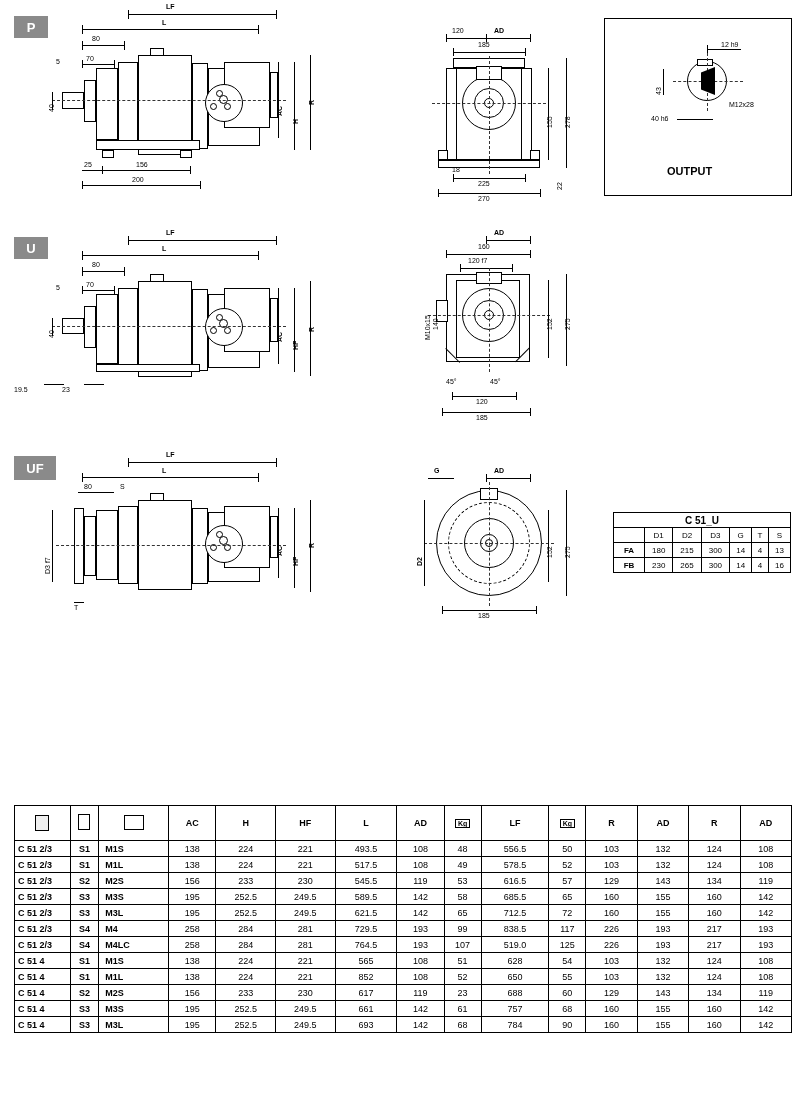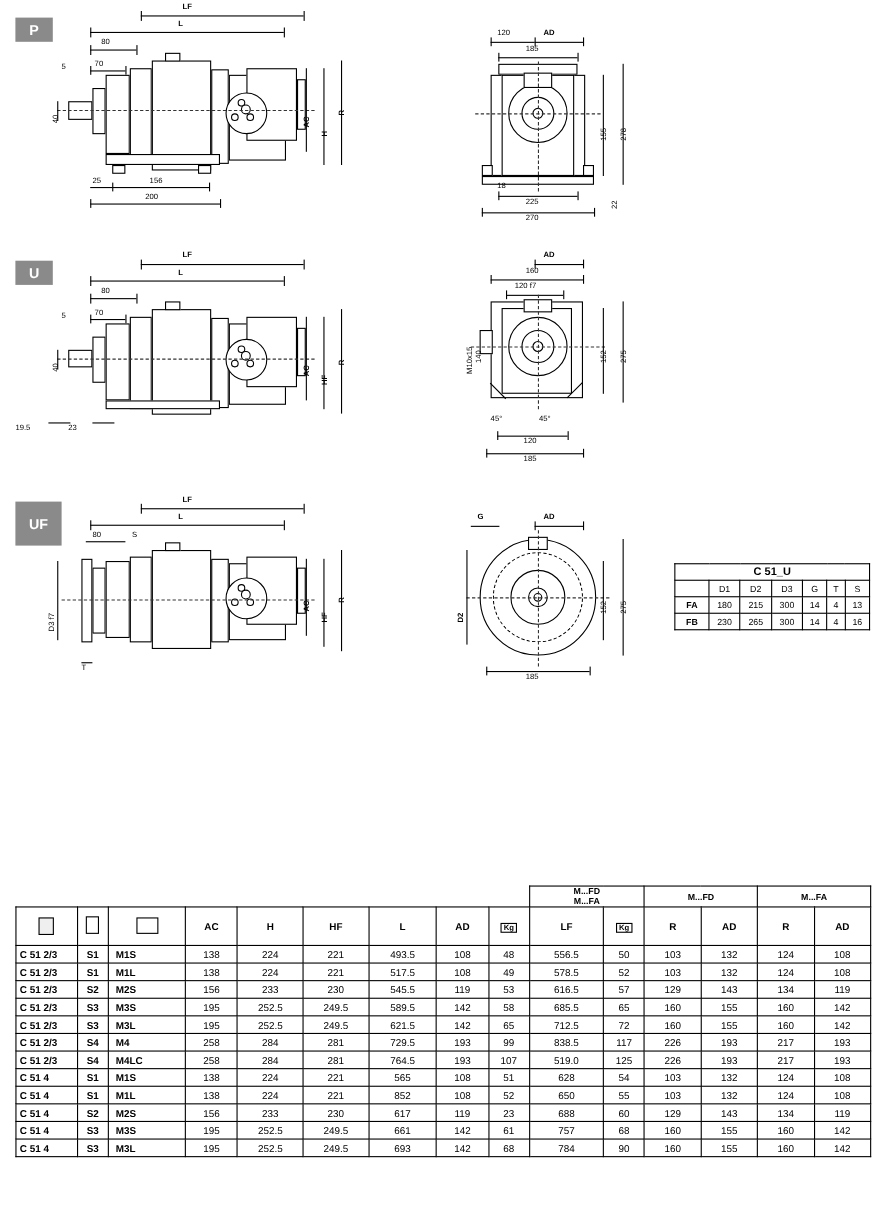--- a/index.html
+++ b/index.html
@@ -164,20 +164,37 @@
     <div class="ln vl" style="left:453px;top:174px;height:8px;"></div>
     <div class="ln vl" style="left:525px;top:174px;height:8px;"></div>
     <div class="txt" style="left:478px;top:180px;">225</div>
     <div class="ln hl" style="left:438px;top:193px;width:102px;"></div>
     <div class="ln vl" style="left:438px;top:189px;height:8px;"></div>
     <div class="ln vl" style="left:540px;top:189px;height:8px;"></div>
     <div class="txt" style="left:478px;top:195px;">270</div>
     <div class="vtxt" style="left:556px;top:190px;">22</div>
   </div>
 
+  <div class="frame" style="left:604px;top:18px;width:188px;height:178px;">
+    <div class="circo" style="left:82px;top:42px;width:40px;height:40px;"></div>
+    <div class="boxf" style="left:92px;top:40px;width:16px;height:7px;"></div>
+    <div class="dash-v" style="left:102px;top:34px;height:58px;"></div>
+    <div class="dash-h" style="left:68px;top:62px;width:70px;"></div>
+    <div style="position:absolute;left:96px;top:48px;width:14px;height:28px;background:#000;
+                clip-path:polygon(0 20%,100% 0,100% 100%,0 80%);"></div>
+    <div class="ln hl" style="left:102px;top:30px;width:34px;"></div>
+    <div class="ln vl" style="left:102px;top:26px;height:8px;"></div>
+    <div class="txt" style="left:116px;top:22px;">12 h9</div>
+    <div class="ln vl" style="left:58px;top:50px;height:26px;"></div>
+    <div class="vtxt" style="left:50px;top:76px;">43</div>
+    <div class="txt" style="left:124px;top:82px;">M12x28</div>
+    <div class="txt" style="left:46px;top:96px;">40 h6</div>
+    <div class="ln hl" style="left:72px;top:100px;width:36px;"></div>
+    <div class="txt8" style="left:62px;top:148px;font-weight:bold;font-size:11px;">OUTPUT</div>
+  </div>
 
   <div class="tag" style="left:14px;top:237px;width:34px;height:22px;">U</div>
 
   <div>
     <div class="ln hl" style="left:128px;top:240px;width:148px;"></div>
     <div class="ln vl" style="left:128px;top:236px;height:9px;"></div>
     <div class="ln vl" style="left:276px;top:236px;height:9px;"></div>
     <div class="txt" style="left:166px;top:229px;font-weight:bold;">LF</div>
 
     <div class="ln hl" style="left:82px;top:255px;width:176px;"></div>
@@ -272,21 +289,21 @@
     <div class="ln hl" style="left:452px;top:396px;width:64px;"></div>
     <div class="ln vl" style="left:452px;top:392px;height:8px;"></div>
     <div class="ln vl" style="left:516px;top:392px;height:8px;"></div>
     <div class="txt" style="left:476px;top:398px;">120</div>
     <div class="ln hl" style="left:442px;top:412px;width:88px;"></div>
     <div class="ln vl" style="left:442px;top:408px;height:8px;"></div>
     <div class="ln vl" style="left:530px;top:408px;height:8px;"></div>
     <div class="txt" style="left:476px;top:414px;">185</div>
   </div>
 
-  <div class="tag" style="left:14px;top:456px;width:42px;height:40px;">UF</div>
+  <div class="tag" style="left:14px;top:456px;width:42px;height:24px;">UF</div>
 
   <div>
     <div class="ln hl" style="left:128px;top:462px;width:148px;"></div>
     <div class="ln vl" style="left:128px;top:458px;height:9px;"></div>
     <div class="ln vl" style="left:276px;top:458px;height:9px;"></div>
     <div class="txt" style="left:166px;top:451px;font-weight:bold;">LF</div>
 
     <div class="ln hl" style="left:82px;top:477px;width:176px;"></div>
     <div class="ln vl" style="left:82px;top:473px;height:9px;"></div>
     <div class="ln vl" style="left:258px;top:473px;height:9px;"></div>
@@ -405,29 +422,20 @@
         <col style="width:46px">
         <col style="width:36px">
       <col style="width:66px">
         <col style="width:36px">
       <col style="width:50px">
         <col style="width:50px">
       <col style="width:50px">
         <col style="width:50px">
     </colgroup>
     <tbody>
-    <tr>
-      <td class="nob" colspan="9"></td>
-      <td class="grp" colspan="2">
-        <span>M...FD</span><br>
-        <span>M...FA</span>
-      </td>
-      <td class="grp" colspan="2">M...FD</td>
-      <td class="grp" colspan="2">M...FA</td>
-    </tr>
     <tr>
       <td rowspan="1" style="height:34px;">
         <div style="display:flex;align-items:center;justify-content:center;gap:2px;">
           <span style="display:inline-block;width:12px;height:14px;border:1px solid #000;background:#efefef;"></span>
         </div>
       </td>
       <td>
         <span style="display:inline-block;width:10px;height:14px;border:1px solid #000;"></span>
       </td>
       <td>

